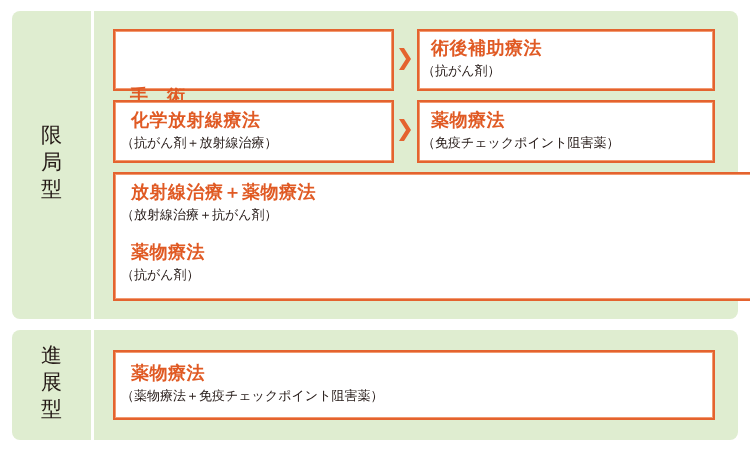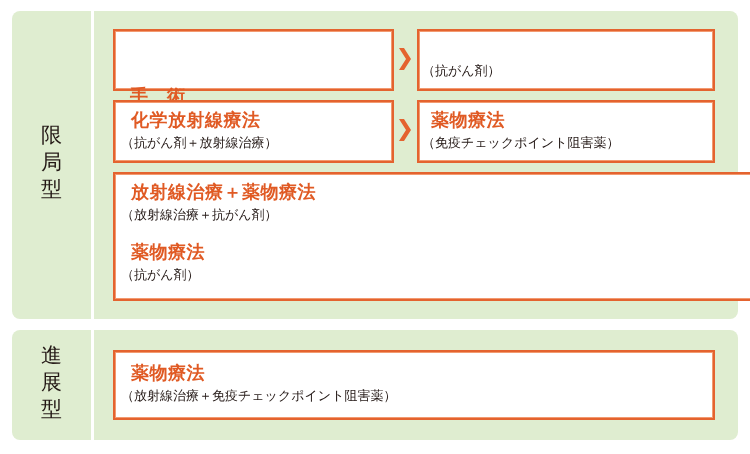--- a/index.html
+++ b/index.html
@@ -55,20 +55,21 @@
   <div class="divider"></div>
 </div>
 
 <div class="box" style="left:113px; top:29px; width:281px; height:62px;">
   <span class="head" style="left:15px; top:17px;margin-top:36px;">手　術</span>
 </div>
 <svg class="arrow" style="left:399px; top:48px;" viewBox="0 0 12 22">
   <polygon points="0,0 5,0 12,11 5,22 0,22 7,11" fill="#e4632f"></polygon>
 </svg>
 <div class="box" style="left:417px; top:29px; width:298px; height:62px;">
+  <span class="head" style="left:12px; top:5px;">術後補助療法</span>
   <span class="sub" style="left:3px; top:31px;">（抗がん剤）</span>
 </div>
 
 <div class="box" style="left:113px; top:100px; width:281px; height:63px;font-family:Liberation Mono, monospace;">
   <span class="head" style="left:16px; top:6px;">化学放射線療法</span>
   <span class="sub" style="left:6px; top:32px;">（抗がん剤＋放射線治療）</span>
 </div>
 <svg class="arrow" style="left:399px; top:119px;" viewBox="0 0 12 22">
   <polygon points="0,0 5,0 12,11 5,22 0,22 7,11" fill="#e4632f"></polygon>
 </svg>
@@ -88,14 +89,14 @@
   <div class="stage-label">
     <span>進</span>
     <span>展</span>
     <span>型</span>
   </div>
   <div class="divider"></div>
 </div>
 
 <div class="box" style="left:113px; top:350px; width:602px; height:70px;">
   <span class="head" style="left:16px; top:9px;">薬物療法</span>
-  <span class="sub" style="left:6px; top:35px;">（放射線治療＋免疫チェックポイント阻害薬）</span>
+  <span class="sub" style="left:6px; top:35px;">（薬物療法＋免疫チェックポイント阻害薬）</span>
 </div>
 
 </body></html>

